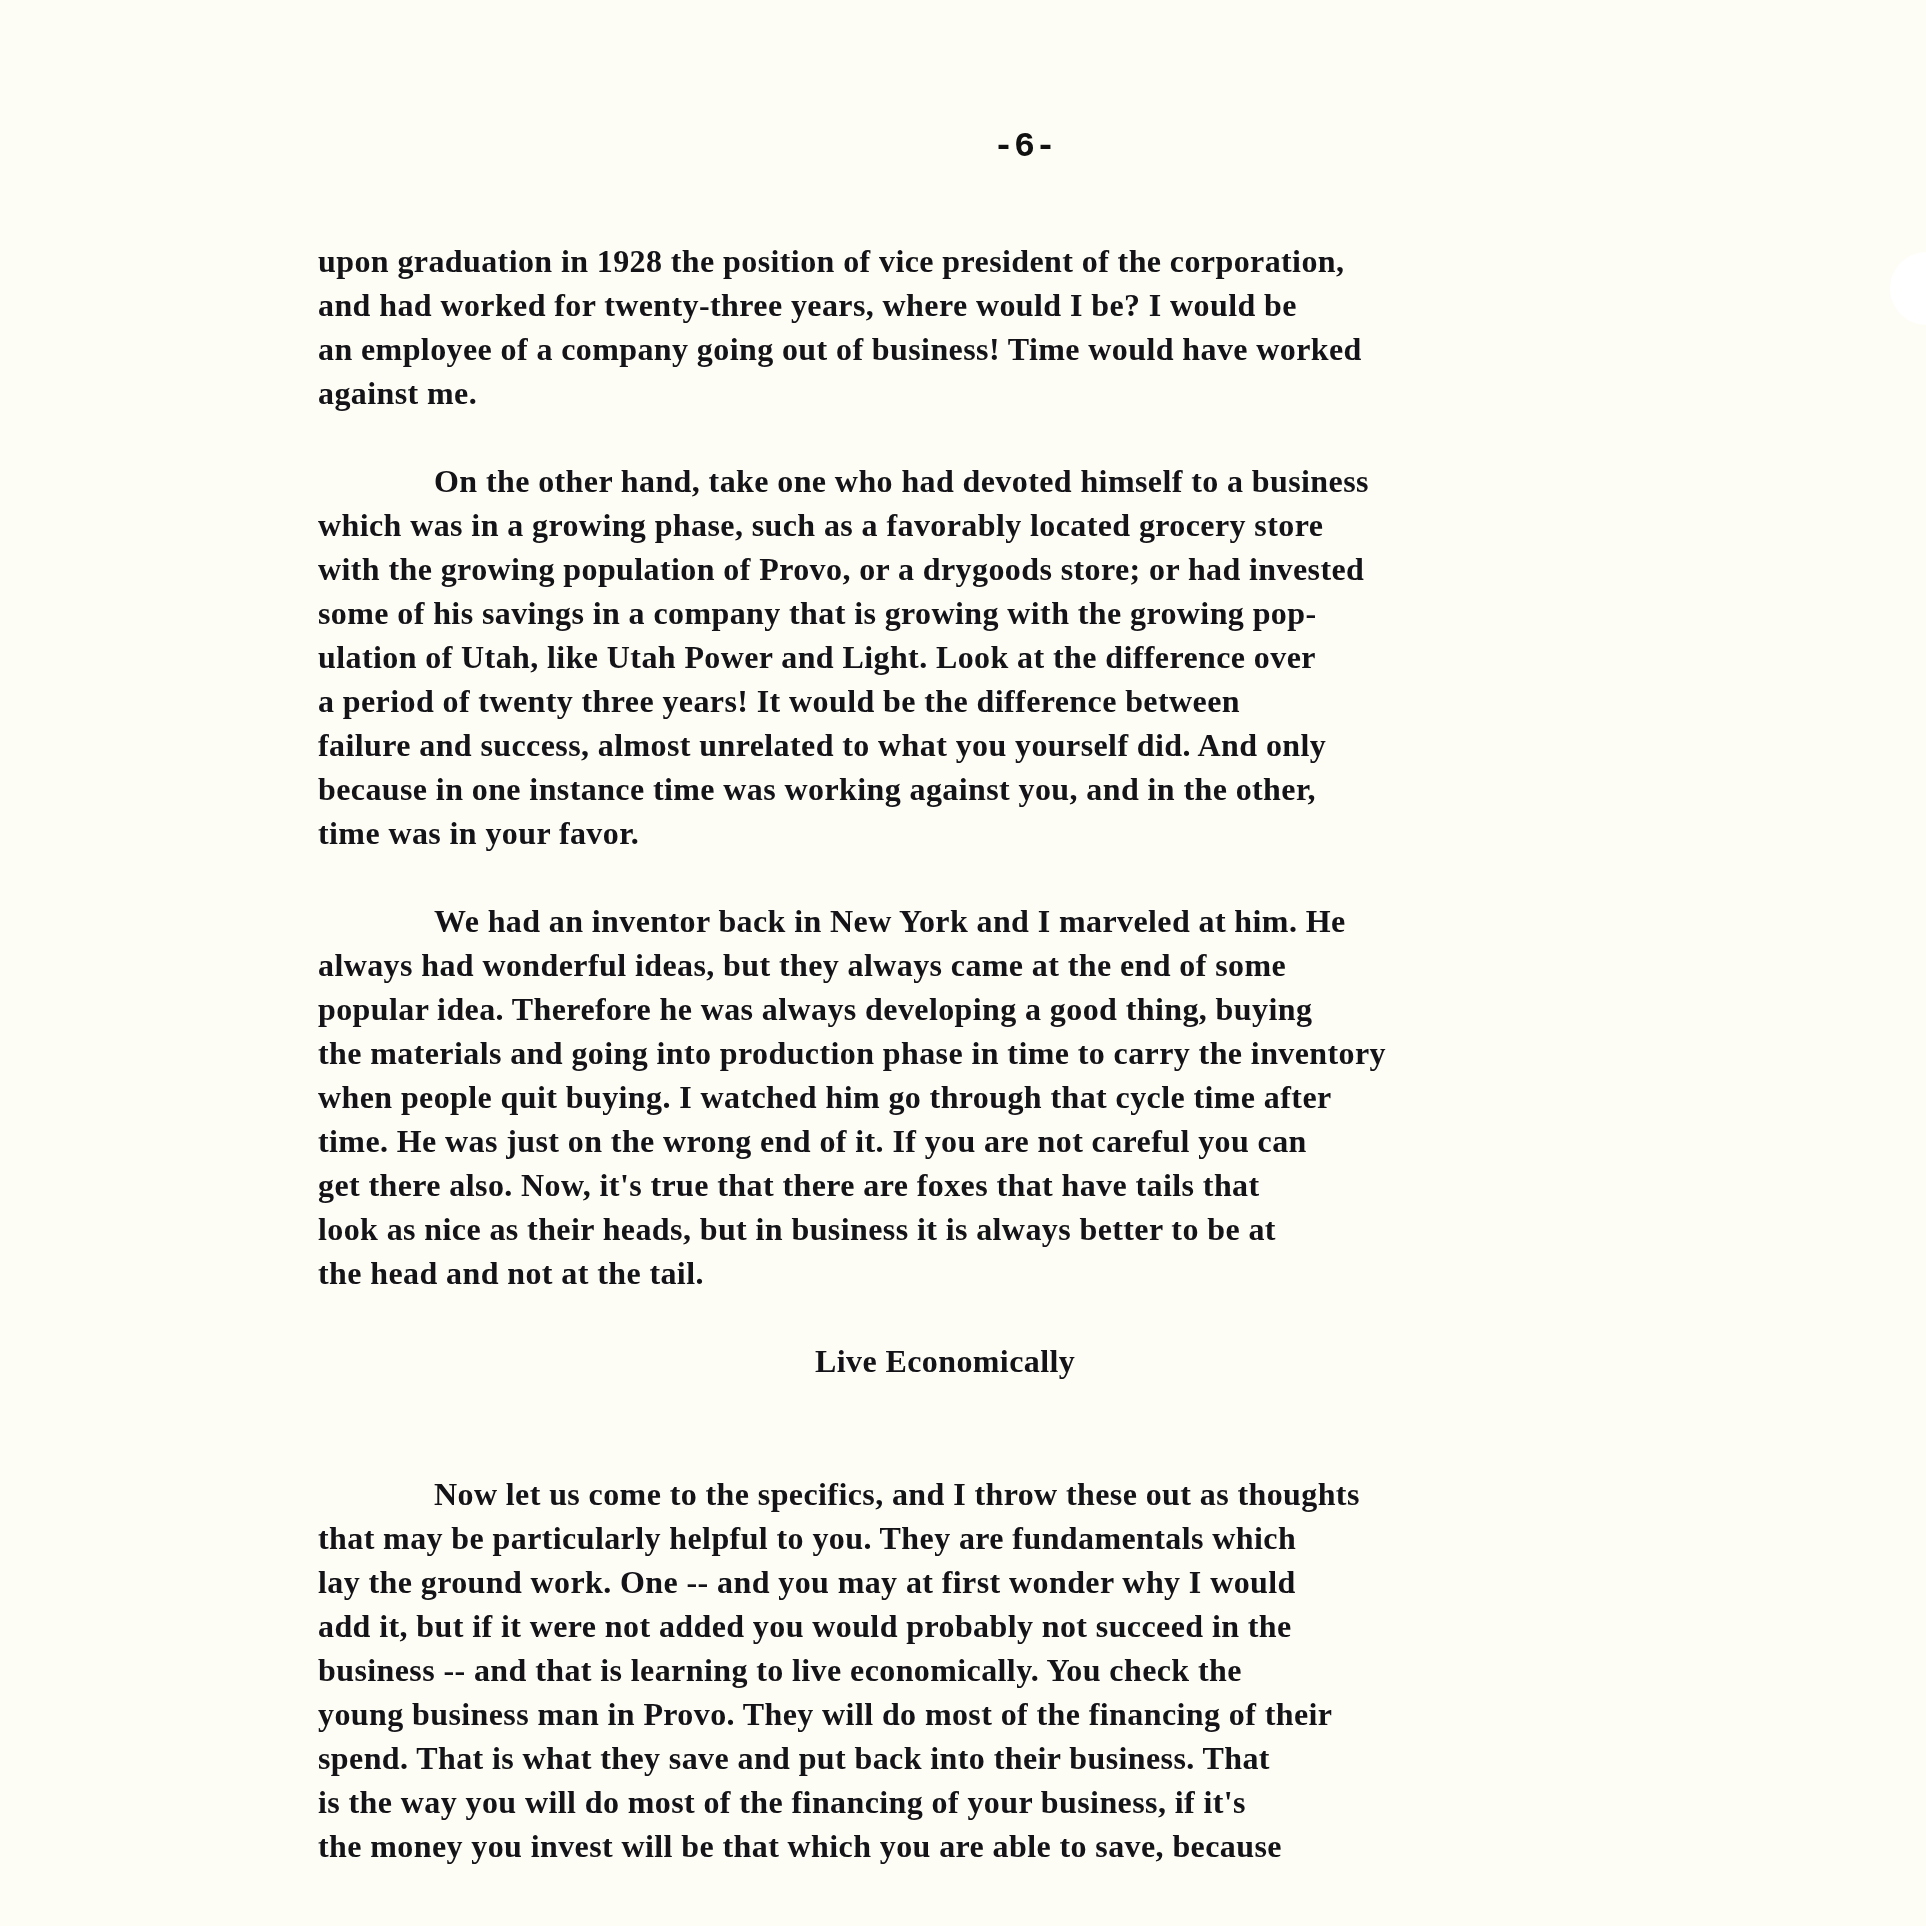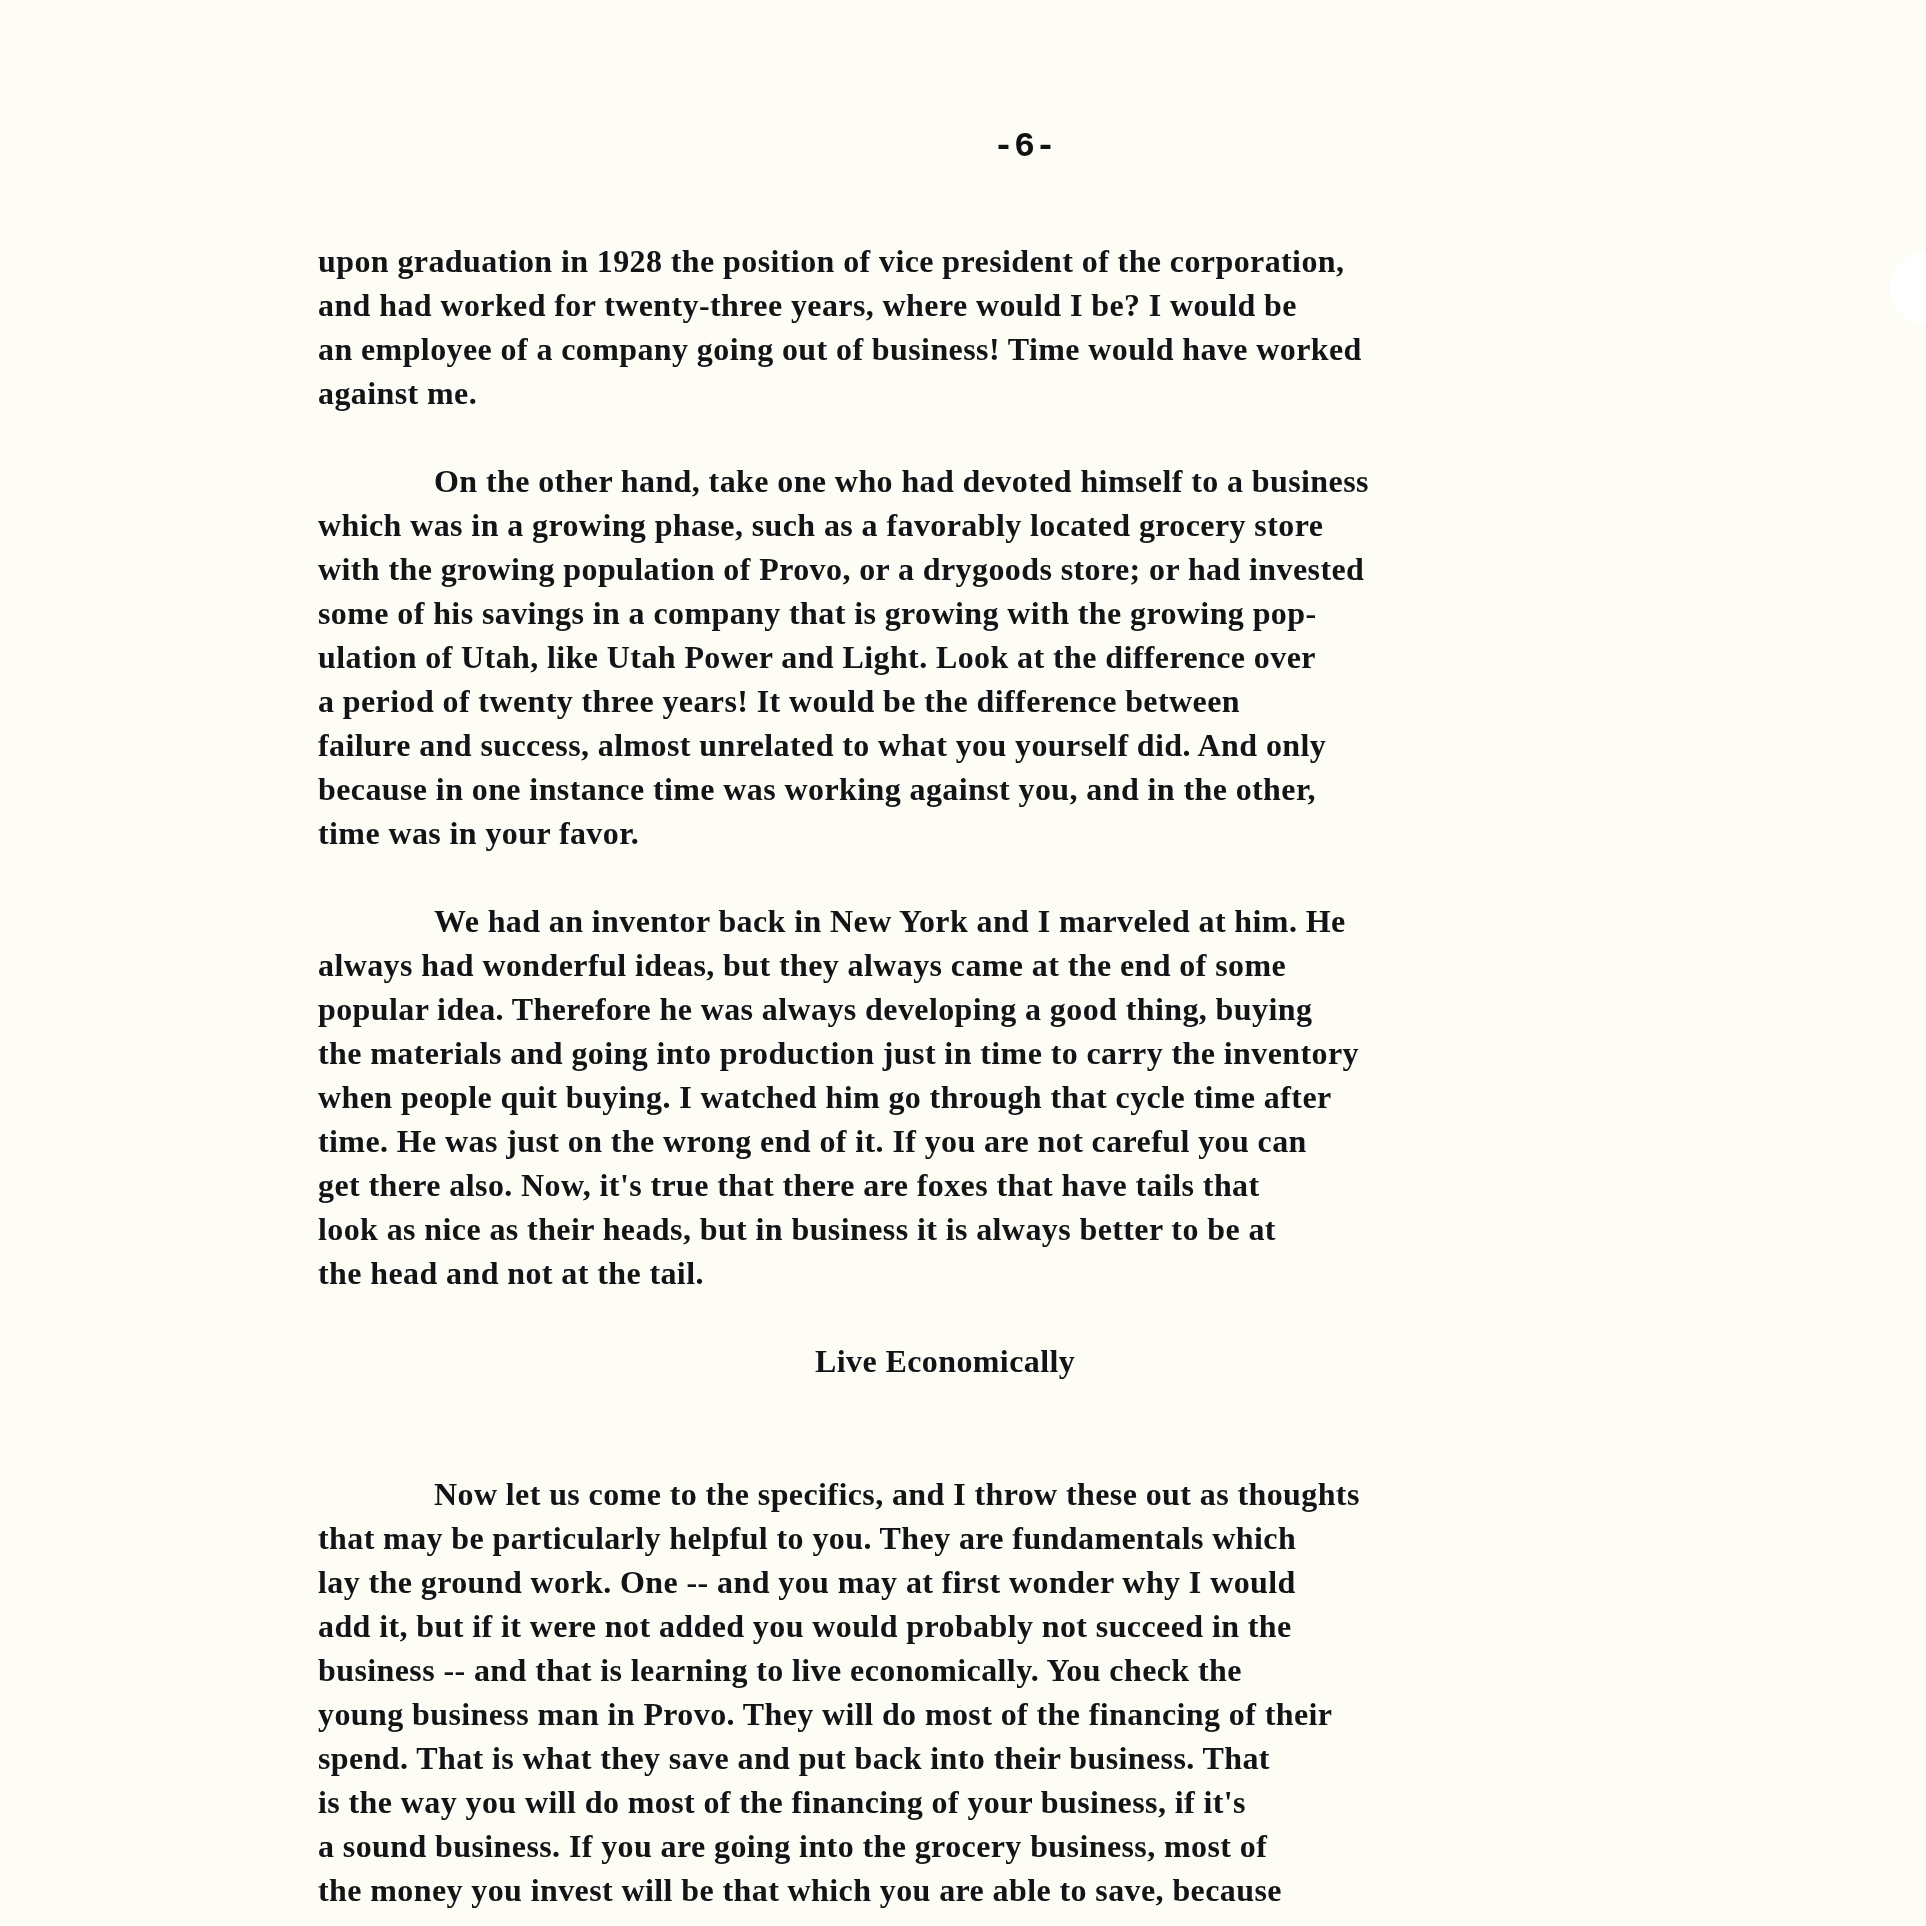--- a/index.html
+++ b/index.html
@@ -100,39 +100,38 @@
       <span class="line">a period of twenty three years!  It would be the difference between</span>
       <span class="line">failure and success, almost unrelated to what you yourself did.  And only</span>
       <span class="line">because in one instance time was working against you, and in the other,</span>
       <span class="line">time was in your favor.</span>
     </div>
 
     <div class="para">
       <span class="line indent">We had an inventor back in New York and I marveled at him.  He</span>
       <span class="line">always had wonderful ideas, but they always came at the end of some</span>
       <span class="line">popular idea.  Therefore he was always developing a good thing, buying</span>
-      <span class="line">the materials and going into production just in time to carry the inventory</span>
+      <span class="line">the materials and going into production phase in time to carry the inventory</span>
       <span class="line">when people quit buying.  I watched him go through that cycle time after</span>
       <span class="line">time.  He was just on the wrong end of it.  If you are not careful you can</span>
       <span class="line">get there also.  Now, it's true that there are foxes that have tails that</span>
       <span class="line">look as nice as their heads, but in business it is always better to be at</span>
       <span class="line">the head and not at the tail.</span>
     </div>
 
     <span class="heading">Live  Economically</span>
 
     <div class="para">
       <span class="line indent">Now let us come to the specifics, and I throw these out as thoughts</span>
       <span class="line">that may be particularly helpful to you.  They are fundamentals which</span>
       <span class="line">lay the ground work.  One -- and you may at first wonder why I would</span>
       <span class="line">add it, but if it were not added you would probably not succeed in the</span>
       <span class="line">business -- and that is learning to live economically.  You check the</span>
       <span class="line">young business man in Provo.  They will do most of the financing of their</span>
       <span class="line">spend.  That is what they save and put back into their business.  That</span>
       <span class="line">is the way you will do most of the financing of your business, if it's</span>
-      <span class="line">a sound business.  If you are going into the grocery business, most of</span>
       <span class="line">the money you invest will be that which you are able to save, because</span>
 
     </div>
 
   </div>
 </div>
 
 
 </body></html>

